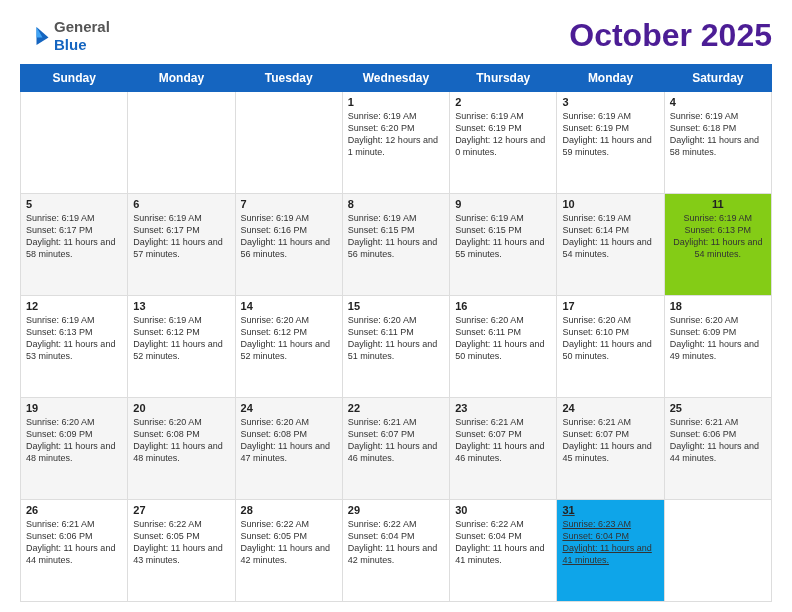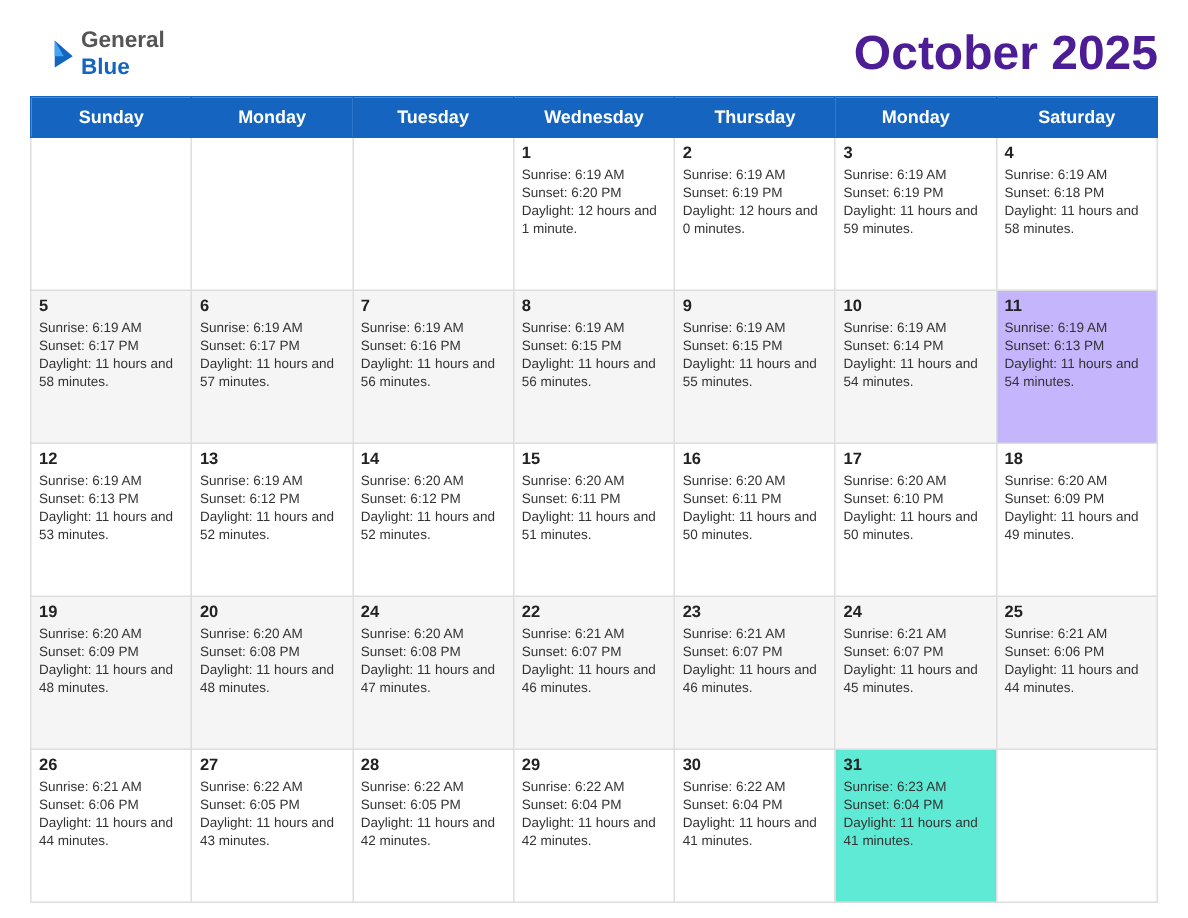--- a/index.html
+++ b/index.html
@@ -176,21 +176,21 @@
             <div class="day-info">Sunrise: 6:19 AM<br>Sunset: 6:15 PM<br>Daylight: 11 hours and 56 minutes.</div>
           </td>
           <td style="background: rgb(245, 245, 245);">
             <span class="day-number">9</span>
             <div class="day-info">Sunrise: 6:19 AM<br>Sunset: 6:15 PM<br>Daylight: 11 hours and 55 minutes.</div>
           </td>
           <td style="background: rgb(245, 245, 245);">
             <span class="day-number">10</span>
             <div class="day-info">Sunrise: 6:19 AM<br>Sunset: 6:14 PM<br>Daylight: 11 hours and 54 minutes.</div>
           </td>
-          <td style="background: #c4b5fd;">
+          <td style="background: #84cc16; text-align: center;">
             <span class="day-number">11</span>
             <div class="day-info">Sunrise: 6:19 AM<br>Sunset: 6:13 PM<br>Daylight: 11 hours and 54 minutes.</div>
           </td>
         </tr>
         <tr>
           <td style="background: rgb(255, 255, 255);">
             <span class="day-number">12</span>
             <div class="day-info">Sunrise: 6:19 AM<br>Sunset: 6:13 PM<br>Daylight: 11 hours and 53 minutes.</div>
           </td>
           <td style="background: rgb(255, 255, 255);">
@@ -262,21 +262,21 @@
             <div class="day-info">Sunrise: 6:22 AM<br>Sunset: 6:05 PM<br>Daylight: 11 hours and 42 minutes.</div>
           </td>
           <td style="background: rgb(255, 255, 255);">
             <span class="day-number">29</span>
             <div class="day-info">Sunrise: 6:22 AM<br>Sunset: 6:04 PM<br>Daylight: 11 hours and 42 minutes.</div>
           </td>
           <td style="background: rgb(255, 255, 255);">
             <span class="day-number">30</span>
             <div class="day-info">Sunrise: 6:22 AM<br>Sunset: 6:04 PM<br>Daylight: 11 hours and 41 minutes.</div>
           </td>
-          <td style="background: #5eead4;">
+          <td style="background: #0ea5e9; text-decoration: underline;">
             <span class="day-number">31</span>
             <div class="day-info">Sunrise: 6:23 AM<br>Sunset: 6:04 PM<br>Daylight: 11 hours and 41 minutes.</div>
           </td>
           <td class="empty-cell" style="background: rgb(255, 255, 255);"></td>
         </tr>
       </tbody>
   </table>
 </div>
 
 </body></html>

